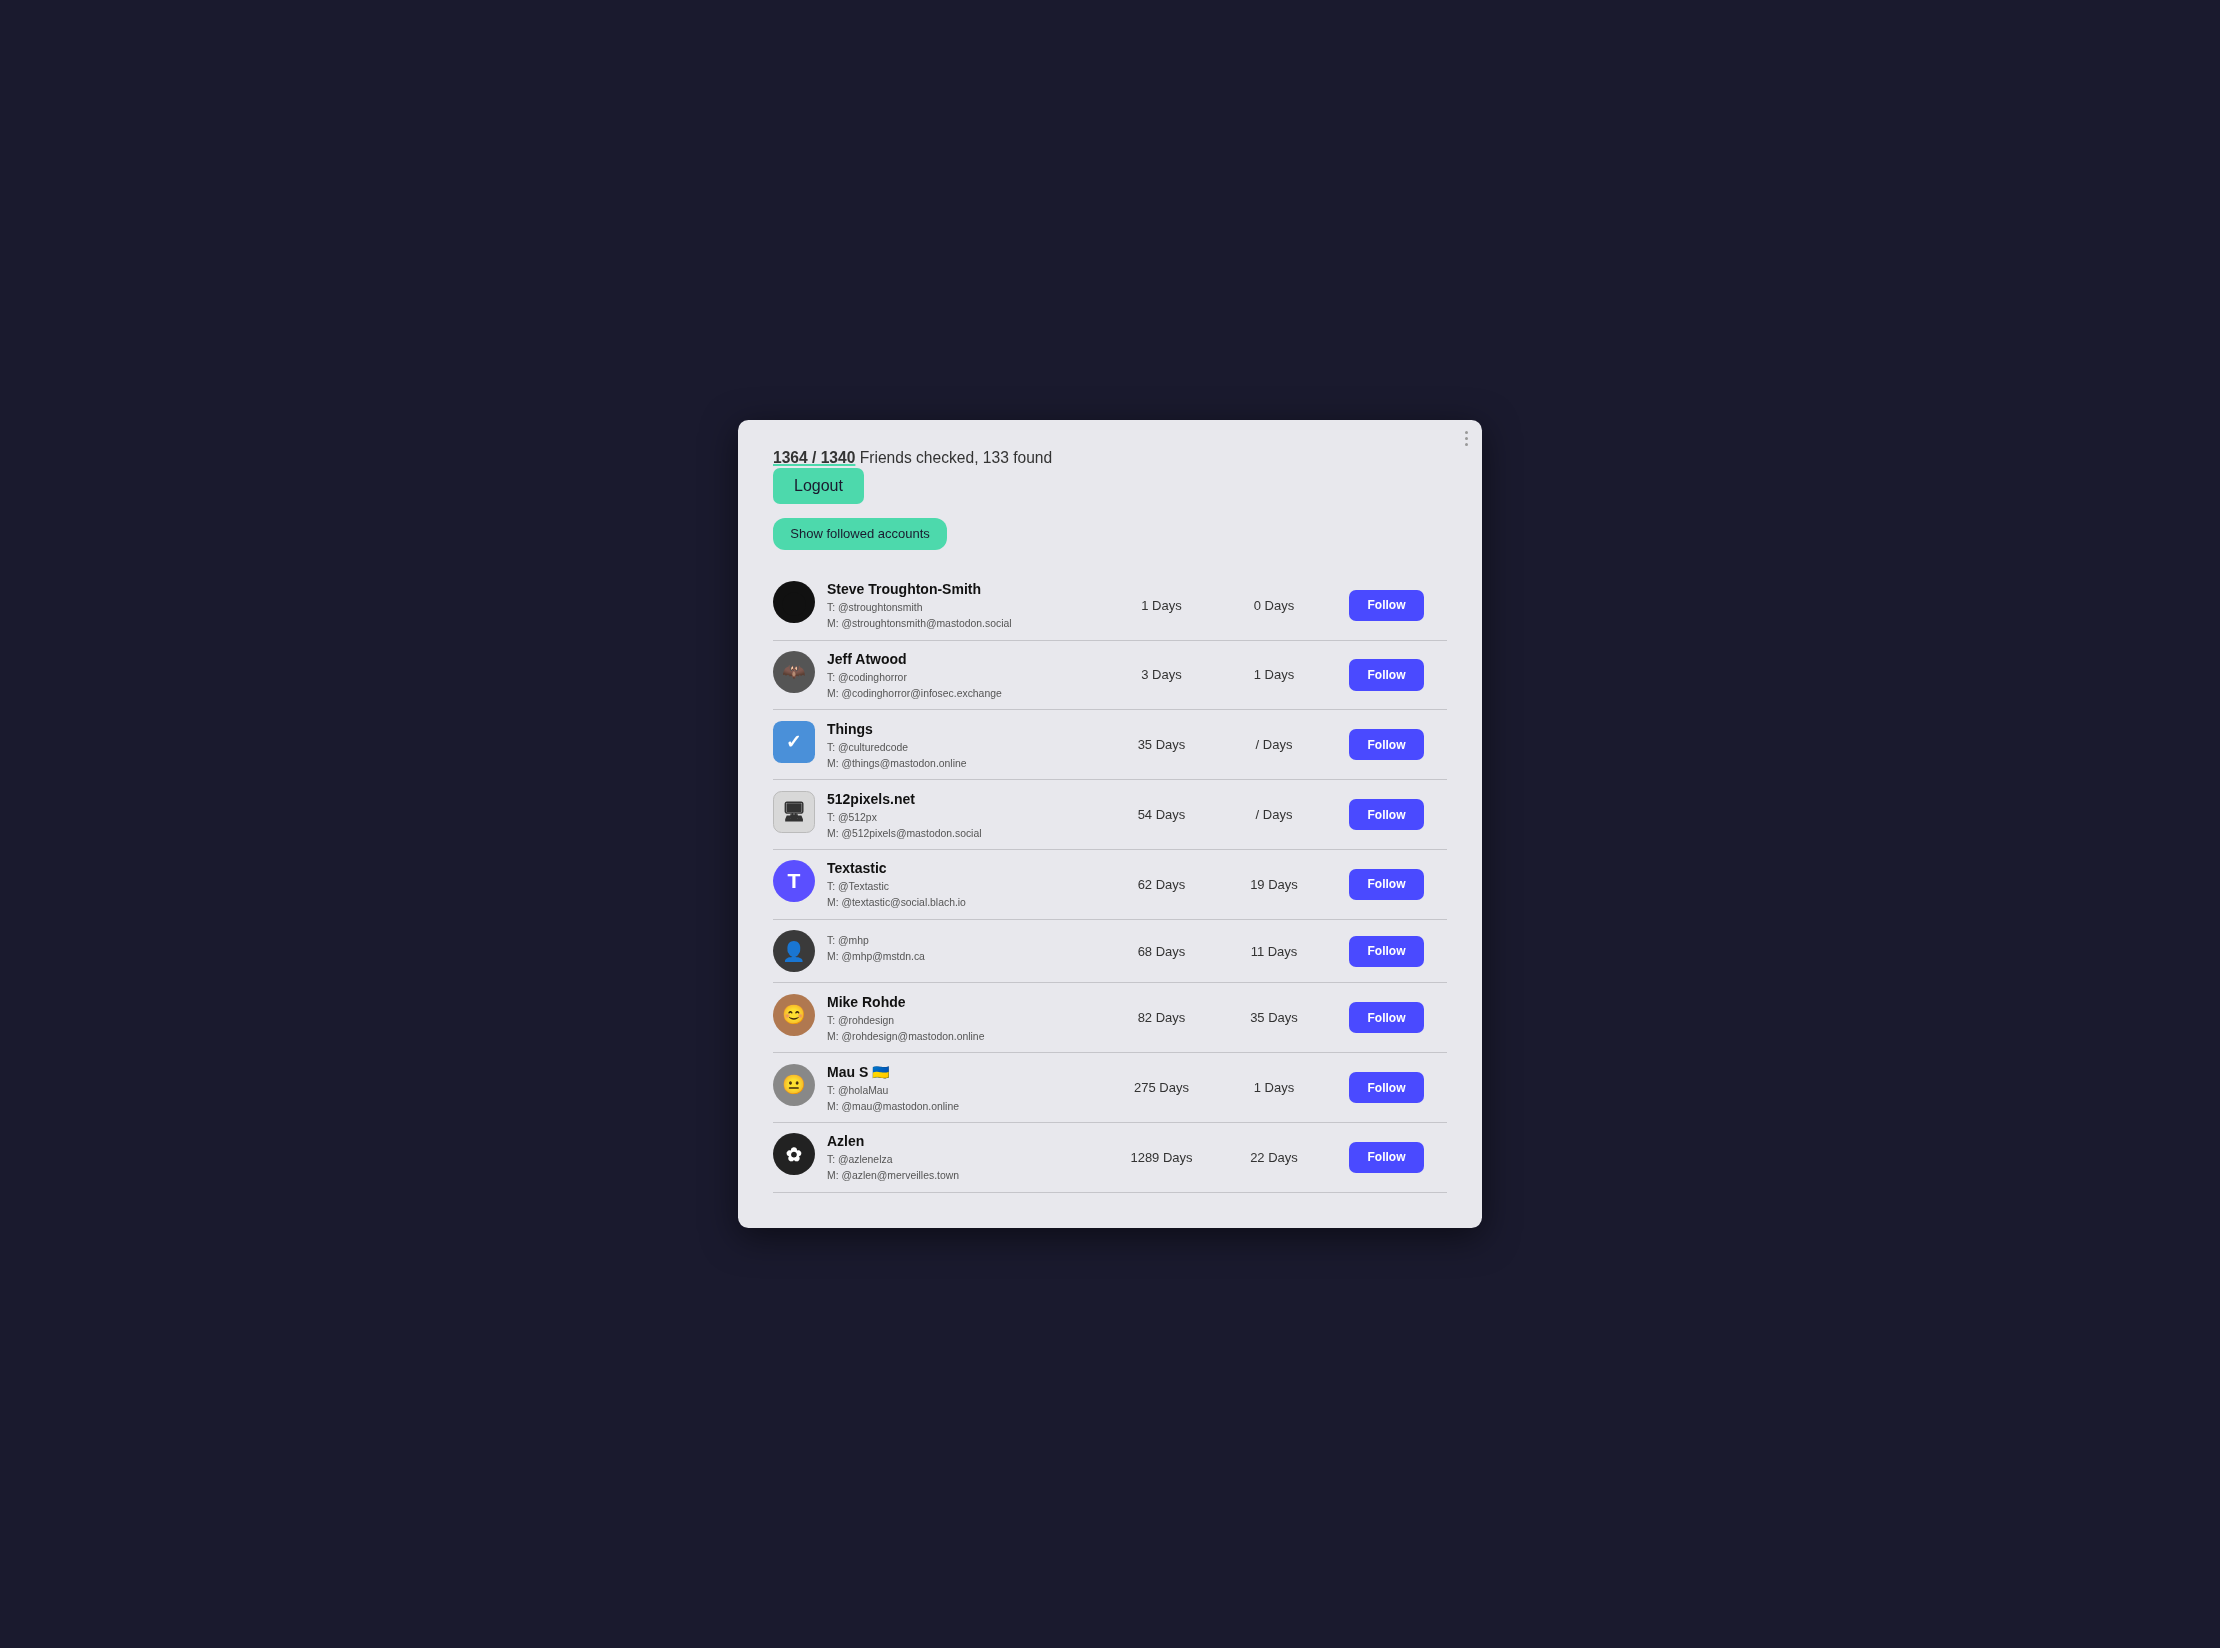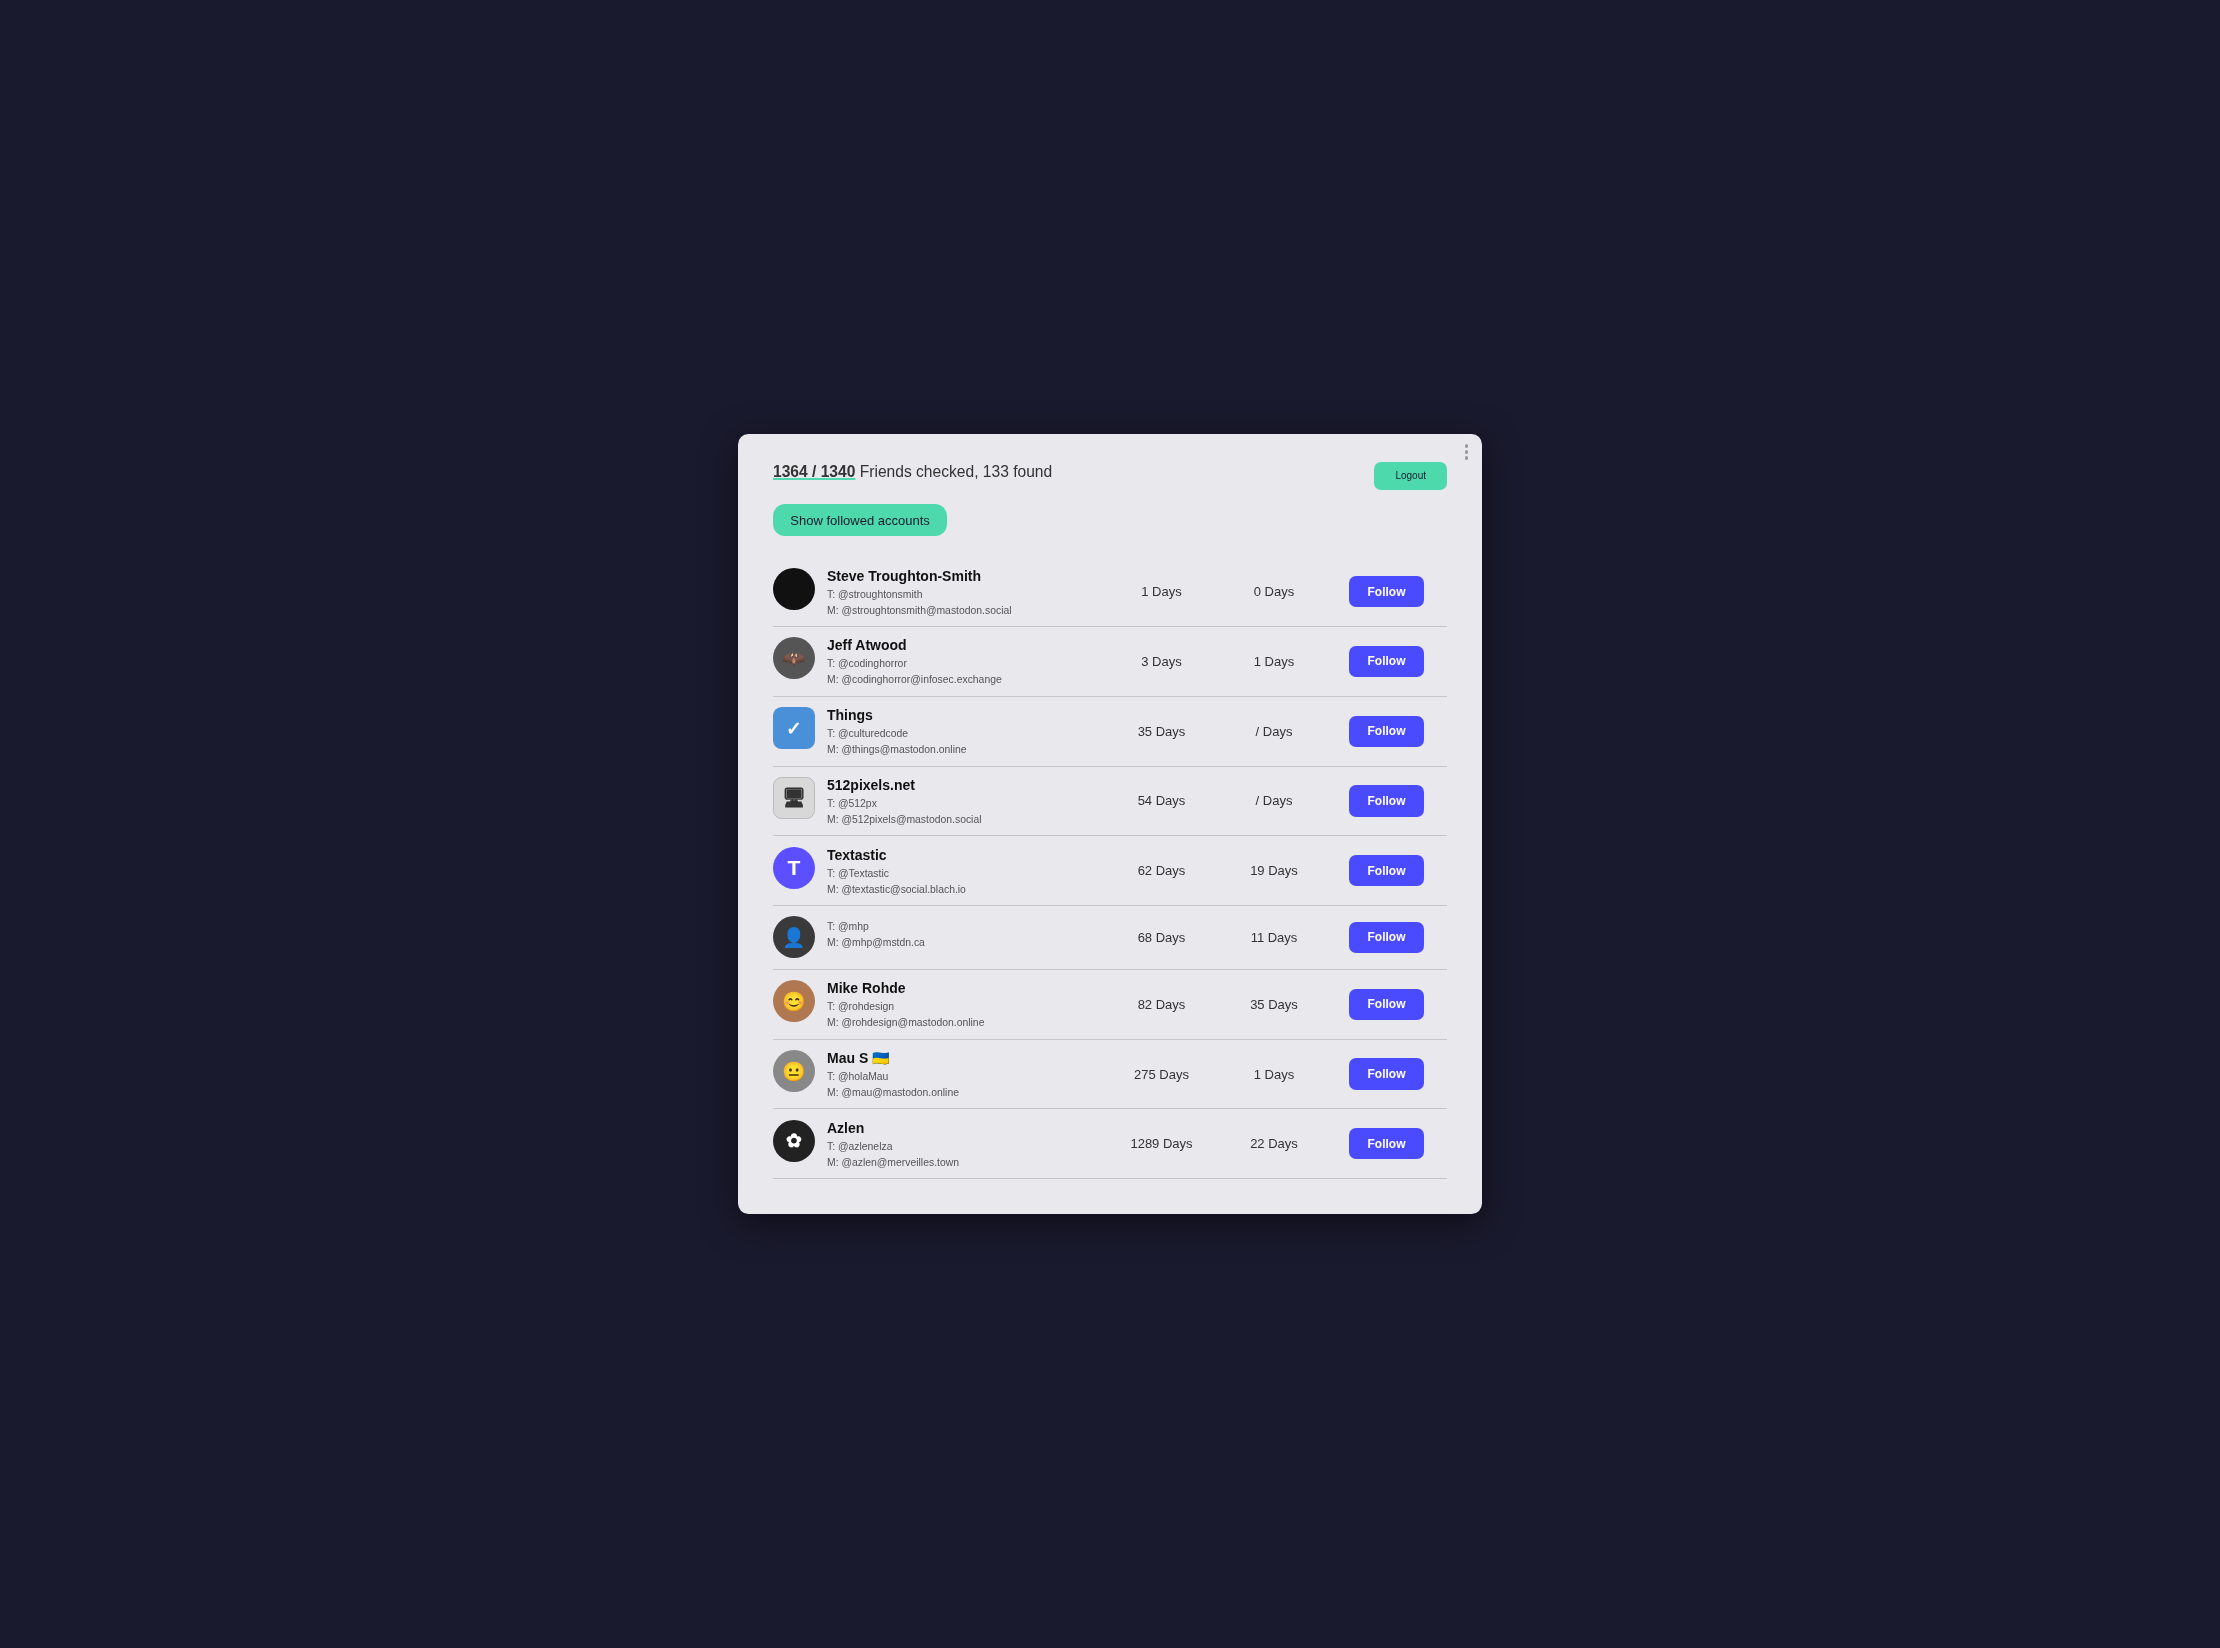--- a/index.html
+++ b/index.html
@@ -38,20 +38,21 @@
       height: 3.5px;
       border-radius: 50%;
       background: #999;
     }
 
     .header {
       display: flex;
       justify-content: space-between;
       align-items: flex-start;
       margin-bottom: 14px;
+      flex-direction: column;
     }
 
     .stats-text {
       font-size: 15.6px;
       color: #333;
       line-height: 1.3;
     }
 
     .stats-bold {
       font-weight: 700;
@@ -59,21 +60,21 @@
       text-decoration-color: #4dd9ac;
       text-decoration-thickness: 1.7px;
     }
 
     .logout-btn {
       background: #4dd9ac;
       color: #1a1a2e;
       border: none;
       border-radius: 7px;
       padding: 8.6px 21px;
-      font-size: 10px;
+      font-size: 16px;
       font-weight: 500;
       cursor: pointer;
     }
 
     .show-followed-btn {
       background: #4dd9ac;
       color: #1a1a2e;
       border: none;
       border-radius: 12px;
       padding: 8.6px 17.3px;

